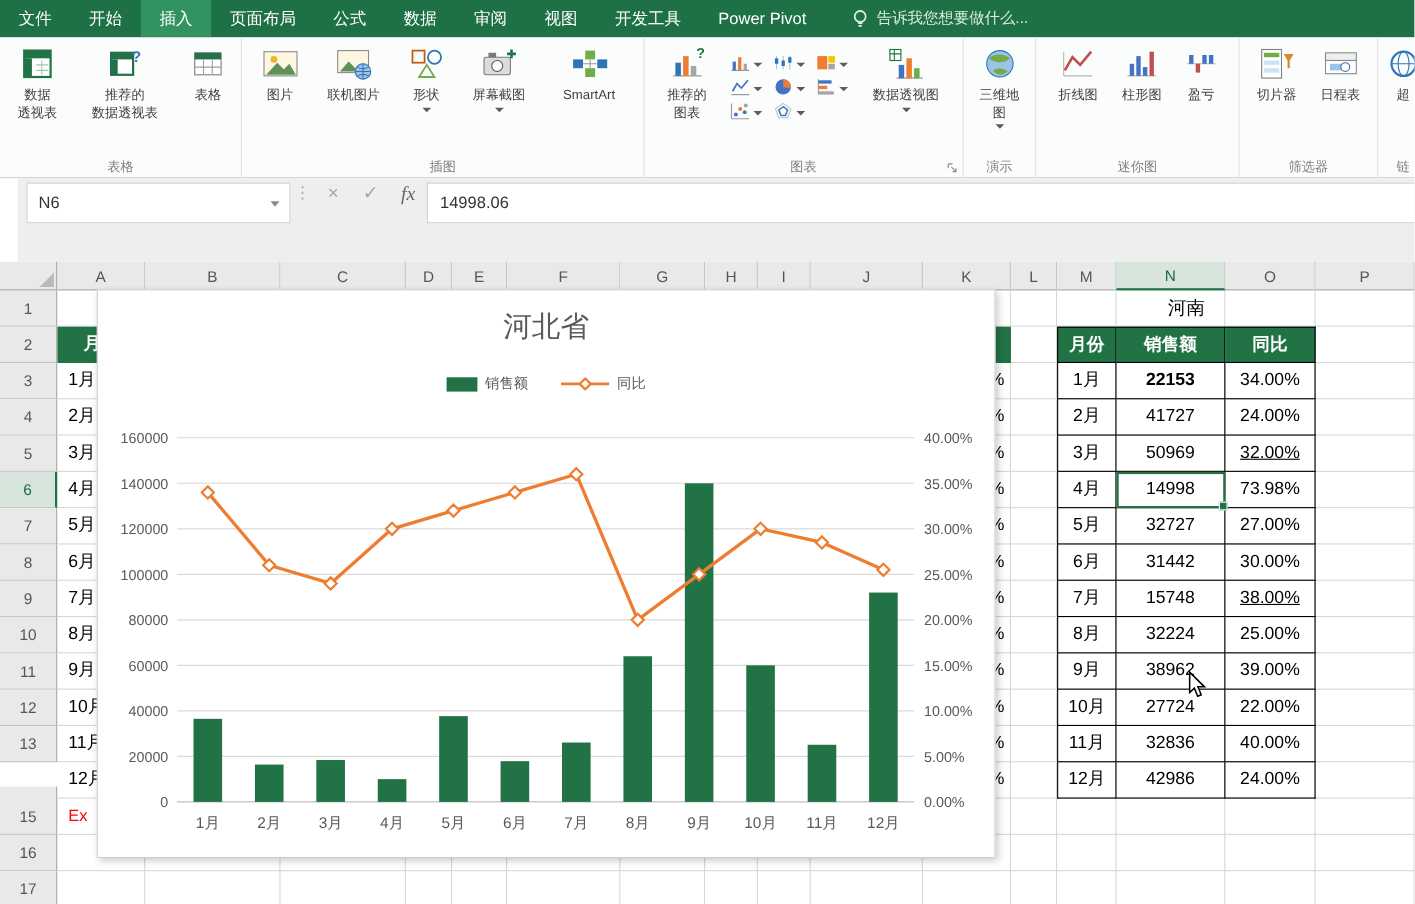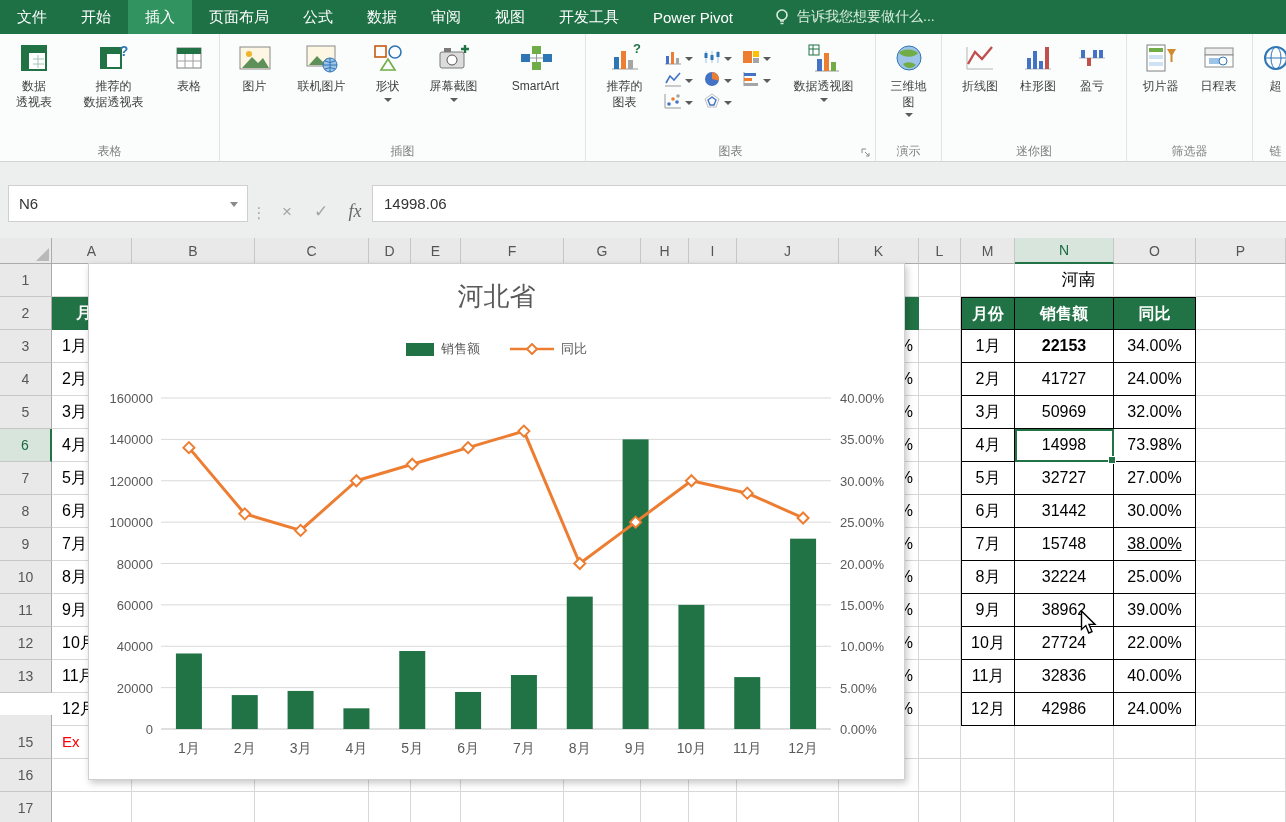--- a/index.html
+++ b/index.html
@@ -20,21 +20,21 @@
 .gitems{display:flex;align-items:flex-start}
 .bigbtn{display:flex;flex-direction:column;align-items:center;padding:5px 2px 0;font-size:12px;color:#3f3f3f;text-align:center;line-height:1.3;cursor:default}
 .blabel{white-space:pre-line}
 .ic{margin-bottom:5px}
 .caret{width:0;height:0;border-left:4px solid transparent;border-right:4px solid transparent;border-top:4px solid #5c5c5c;margin-top:3px}
 .chartgrid{display:flex;flex-direction:column;gap:6px;padding:12px 6px 0}
 .cg-row{display:flex;gap:9px}
 .cg-item{display:flex;align-items:center;gap:3px;width:30px;cursor:default}
 .dlg{position:absolute;right:3px;bottom:2px}
 
-.fbar{position:absolute;top:162px;left:0;right:0;height:76px;background:#edefee;display:flex;align-items:flex-end;padding:4px 0 16px 8px}
+.fbar{position:absolute;top:162px;left:16px;right:0;height:76px;background:#edefee;display:flex;align-items:flex-start;padding:4px 0 16px 8px}
 .namebox{width:240px;height:37px;background:#fff;border:1px solid #cfcfcf;display:flex;align-items:center;padding:0 10px;font-size:15px;color:#333;position:relative}
 .nb-caret{position:absolute;right:9px;top:16px;width:0;height:0;border-left:4px solid transparent;border-right:4px solid transparent;border-top:5px solid #8a8a8a}
 .fb-dots{width:22px;text-align:center;color:#a8a8a8;font-size:15px}
 .fb-btn{width:34px;text-align:center;color:#a5a5a5;font-size:17px;cursor:default}
 .fb-btn.fx{font-style:italic;color:#666;font-family:"Liberation Serif",serif;font-size:18px}
 .fb-input{flex:1;height:37px;background:#fff;border:1px solid #cfcfcf;border-right:none;display:flex;align-items:center;padding:0 11px;font-size:15px;color:#333}
 
 .sheet{position:absolute;top:238px;left:0;width:1286px;height:584px;background:#fff}
 .corner{position:absolute;left:0;top:0;width:52px;height:26px;background:#e9e9e9;border-right:1px solid #ababab;border-bottom:1px solid #ababab;z-index:3}
 .corner .tri{position:absolute;right:2px;bottom:2px;width:0;height:0;border-left:13px solid transparent;border-bottom:13px solid #b9b9b9}
@@ -578,21 +578,21 @@
       <div class="cell ghead tb bt" style="left: 1015px; top: 59px; width: 99px;">销售额</div>
       <div class="cell ghead tb bt" style="left: 1114px; top: 59px; width: 82px;">同比</div>
       <div class="cell tcell tb bl" style="left: 961px; top: 92px; width: 54px;">1月</div>
       <div class="cell tcell tb" style="left: 1015px; top: 92px; width: 99px; font-weight: bold;">22153</div>
       <div class="cell tcell tb" style="left: 1114px; top: 92px; width: 82px;">34.00%</div>
       <div class="cell tcell tb bl" style="left: 961px; top: 125px; width: 54px;">2月</div>
       <div class="cell tcell tb" style="left: 1015px; top: 125px; width: 99px;">41727</div>
       <div class="cell tcell tb" style="left: 1114px; top: 125px; width: 82px;">24.00%</div>
       <div class="cell tcell tb bl" style="left: 961px; top: 158px; width: 54px;">3月</div>
       <div class="cell tcell tb" style="left: 1015px; top: 158px; width: 99px;">50969</div>
-      <div class="cell tcell tb" style="left: 1114px; top: 158px; width: 82px;">32.00%</div>
+      <div class="cell tcell tb" style="left: 1114px; top: 158px; width: 82px; text-decoration: underline;">32.00%</div>
       <div class="cell tcell tb bl" style="left: 961px; top: 191px; width: 54px;">4月</div>
       <div class="cell tcell tb" style="left: 1015px; top: 191px; width: 99px;">14998</div>
       <div class="cell tcell tb" style="left: 1114px; top: 191px; width: 82px;">73.98%</div>
       <div class="cell tcell tb bl" style="left: 961px; top: 224px; width: 54px;">5月</div>
       <div class="cell tcell tb" style="left: 1015px; top: 224px; width: 99px;">32727</div>
       <div class="cell tcell tb" style="left: 1114px; top: 224px; width: 82px;">27.00%</div>
       <div class="cell tcell tb bl" style="left: 961px; top: 257px; width: 54px;">6月</div>
       <div class="cell tcell tb" style="left: 1015px; top: 257px; width: 99px;">31442</div>
       <div class="cell tcell tb" style="left: 1114px; top: 257px; width: 82px;">30.00%</div>
       <div class="cell tcell tb bl" style="left: 961px; top: 290px; width: 54px;">7月</div>

